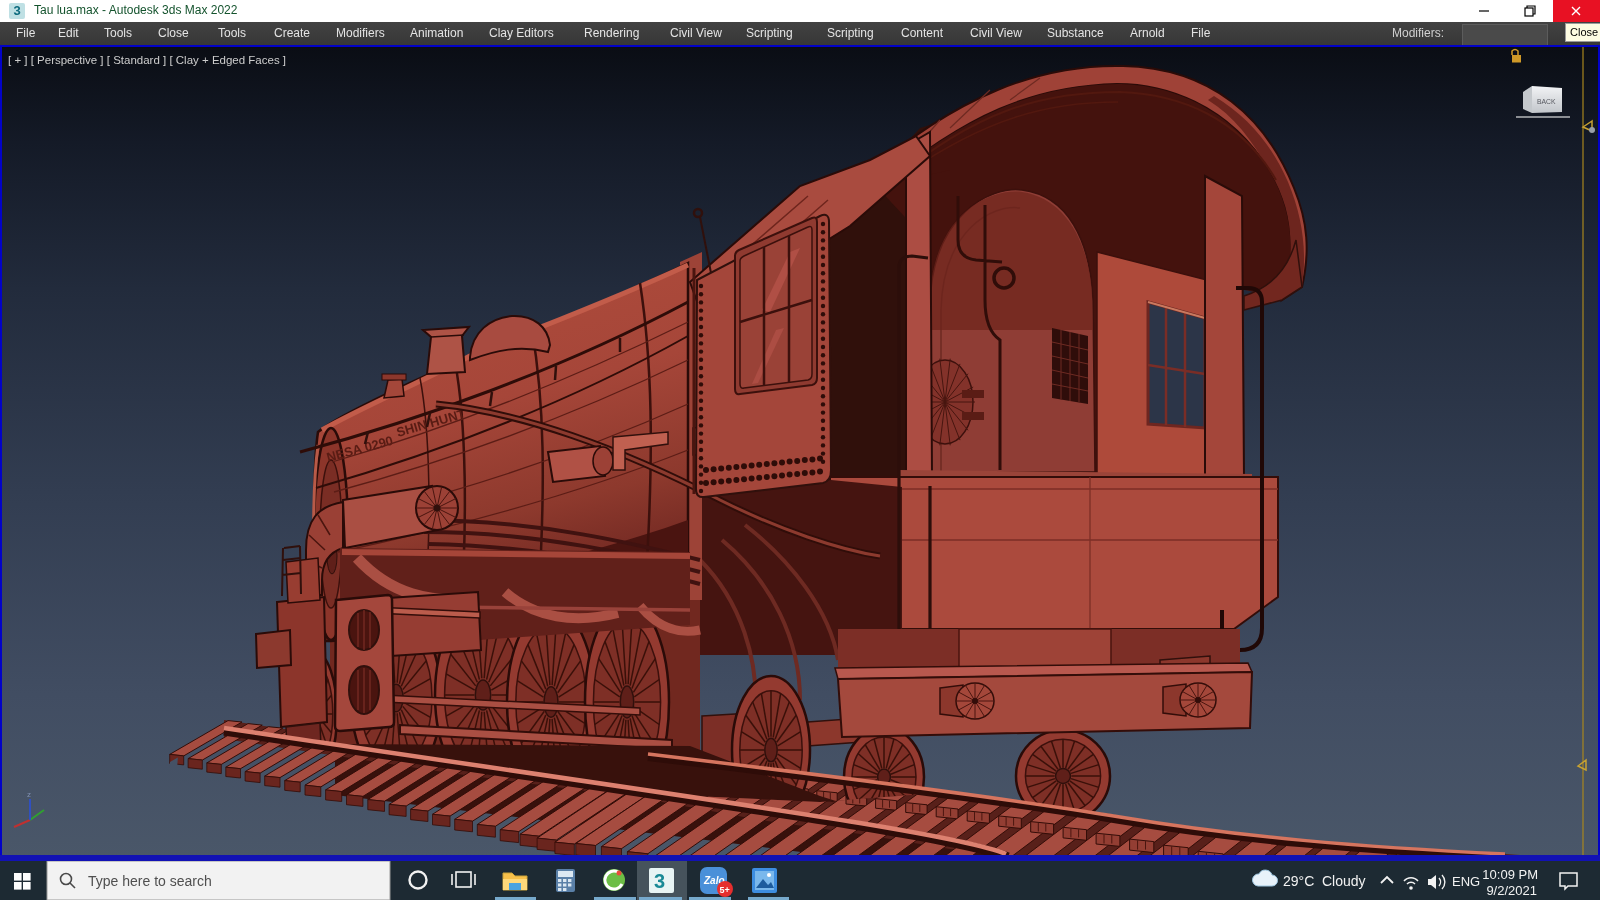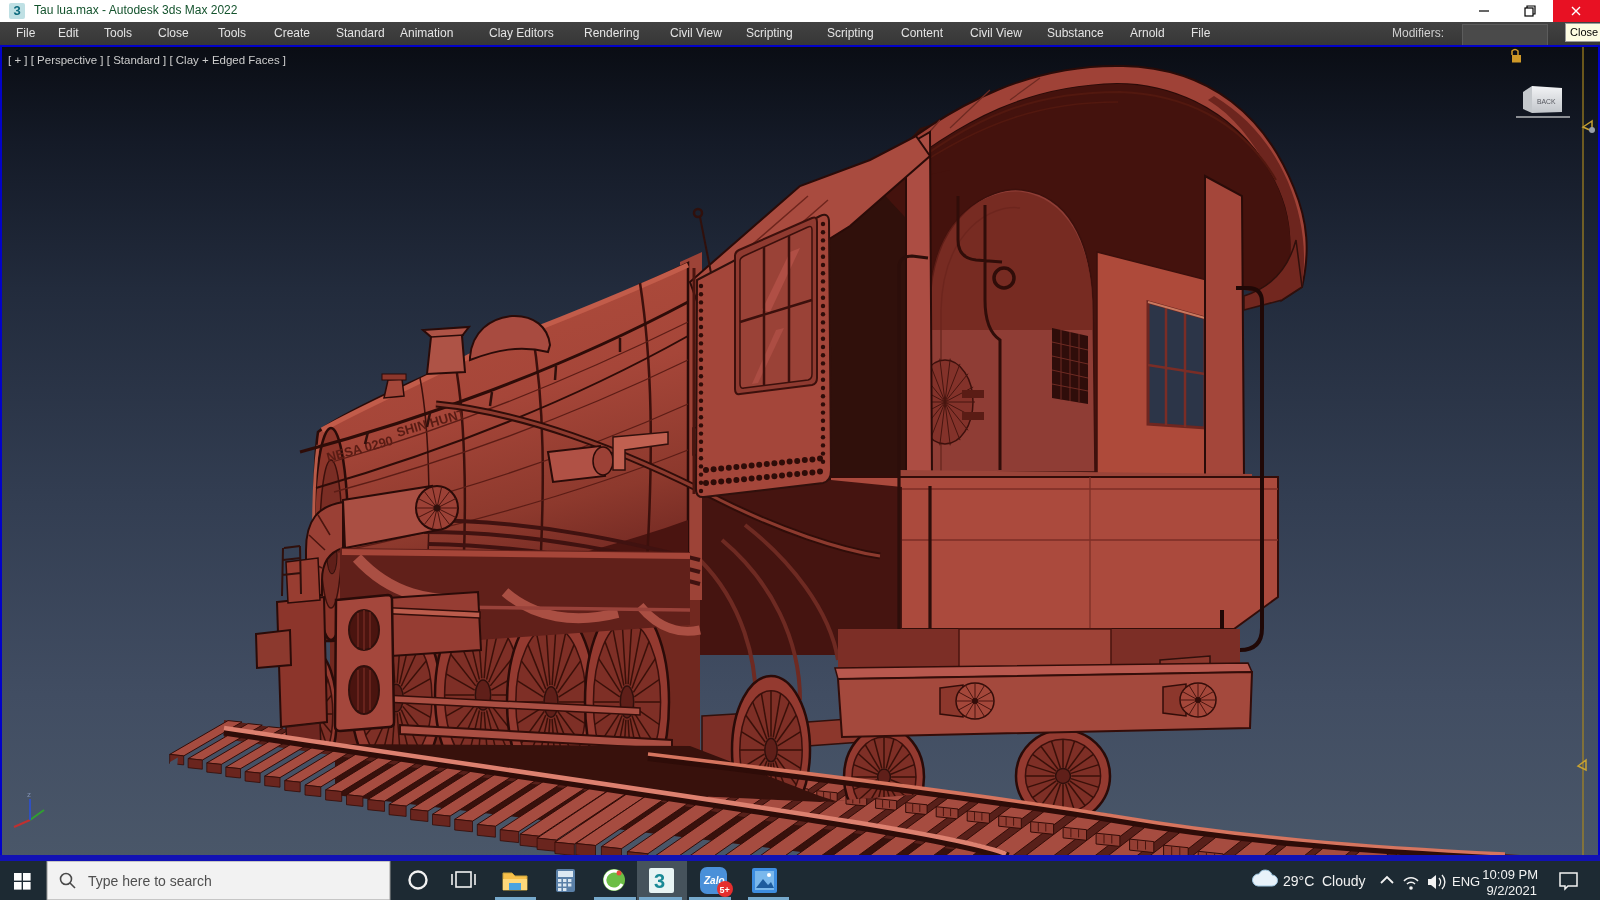--- a/index.html
+++ b/index.html
@@ -29,22 +29,22 @@
       <path d="M19,7 L27,15 M27,7 L19,15" stroke="#fff" stroke-width="1.4"></path>
     </svg>
 </div>
 <div id="menu">
     <span class="mi" style="left:16px">File</span>
     <span class="mi" style="left:58px">Edit</span>
     <span class="mi" style="left:104px">Tools</span>
     <span class="mi" style="left:158px">Close</span>
     <span class="mi" style="left:218px">Tools</span>
     <span class="mi" style="left:274px">Create</span>
-    <span class="mi" style="left:336px">Standard</span>
-    <span class="mi" style="left:400px">Animation</span>
+    <span class="mi" style="left:336px">Modifiers</span>
+    <span class="mi" style="left:410px">Animation</span>
     <span class="mi" style="left:489px">Clay Editors</span>
     <span class="mi" style="left:584px">Rendering</span>
     <span class="mi" style="left:670px">Civil View</span>
     <span class="mi" style="left:746px">Scripting</span>
     <span class="mi" style="left:827px">Scripting</span>
     <span class="mi" style="left:901px">Content</span>
     <span class="mi" style="left:970px">Civil View</span>
     <span class="mi" style="left:1047px">Substance</span>
     <span class="mi" style="left:1130px">Arnold</span>
     <span class="mi" style="left:1191px">File</span>

